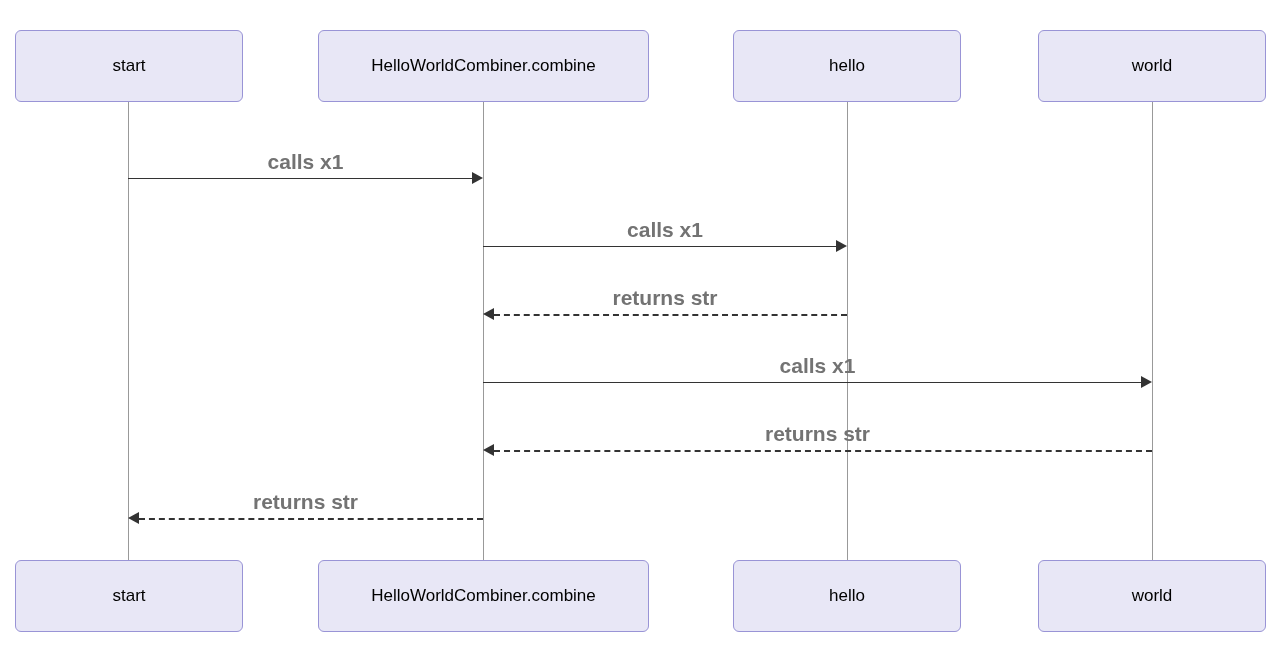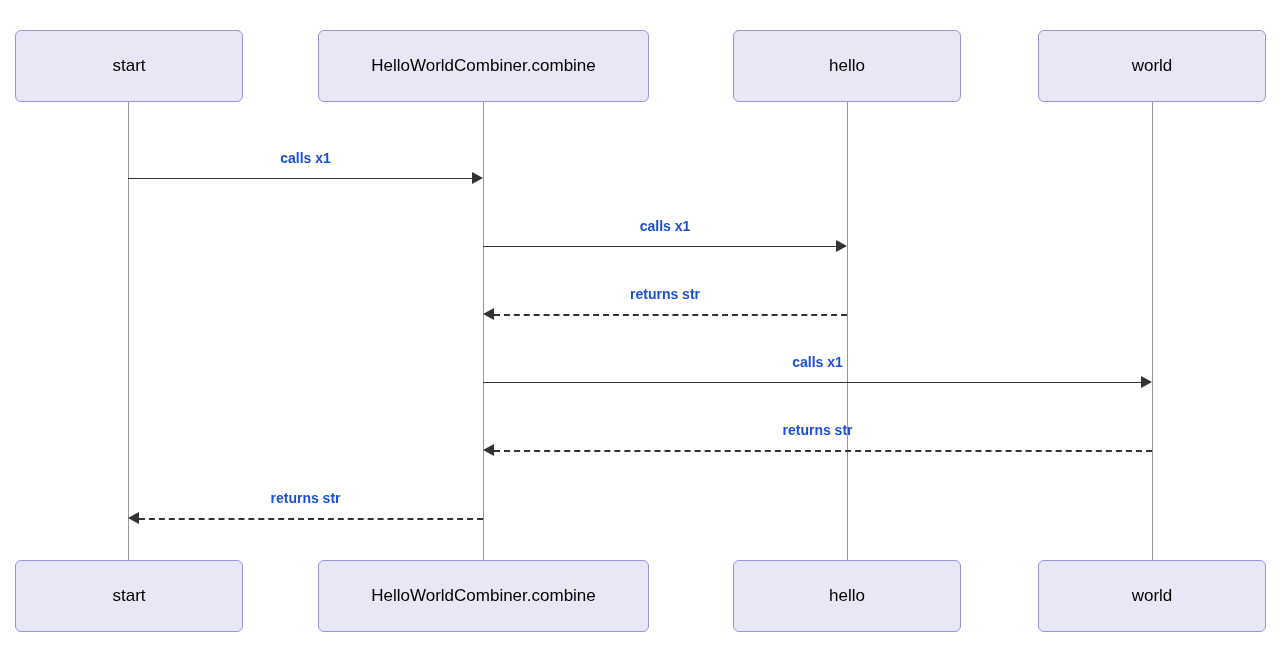--- a/index.html
+++ b/index.html
@@ -27,22 +27,22 @@
   }
   .lifeline {
     position: absolute;
     width: 1px;
     background: #999;
   }
   .msg-label {
     position: absolute;
     font-family: "Trebuchet MS", Verdana, Arial, sans-serif;
     font-weight: 700;
-    font-size: 14px;
-    color: #1d4ed8;
+    font-size: 21px;
+    color: #737373;
     text-align: center;
   }
   .arrow-line {
     position: absolute;
     height: 1px;
     background: #333;
   }
   .arrow-dashed {
     position: absolute;
     height: 0;

